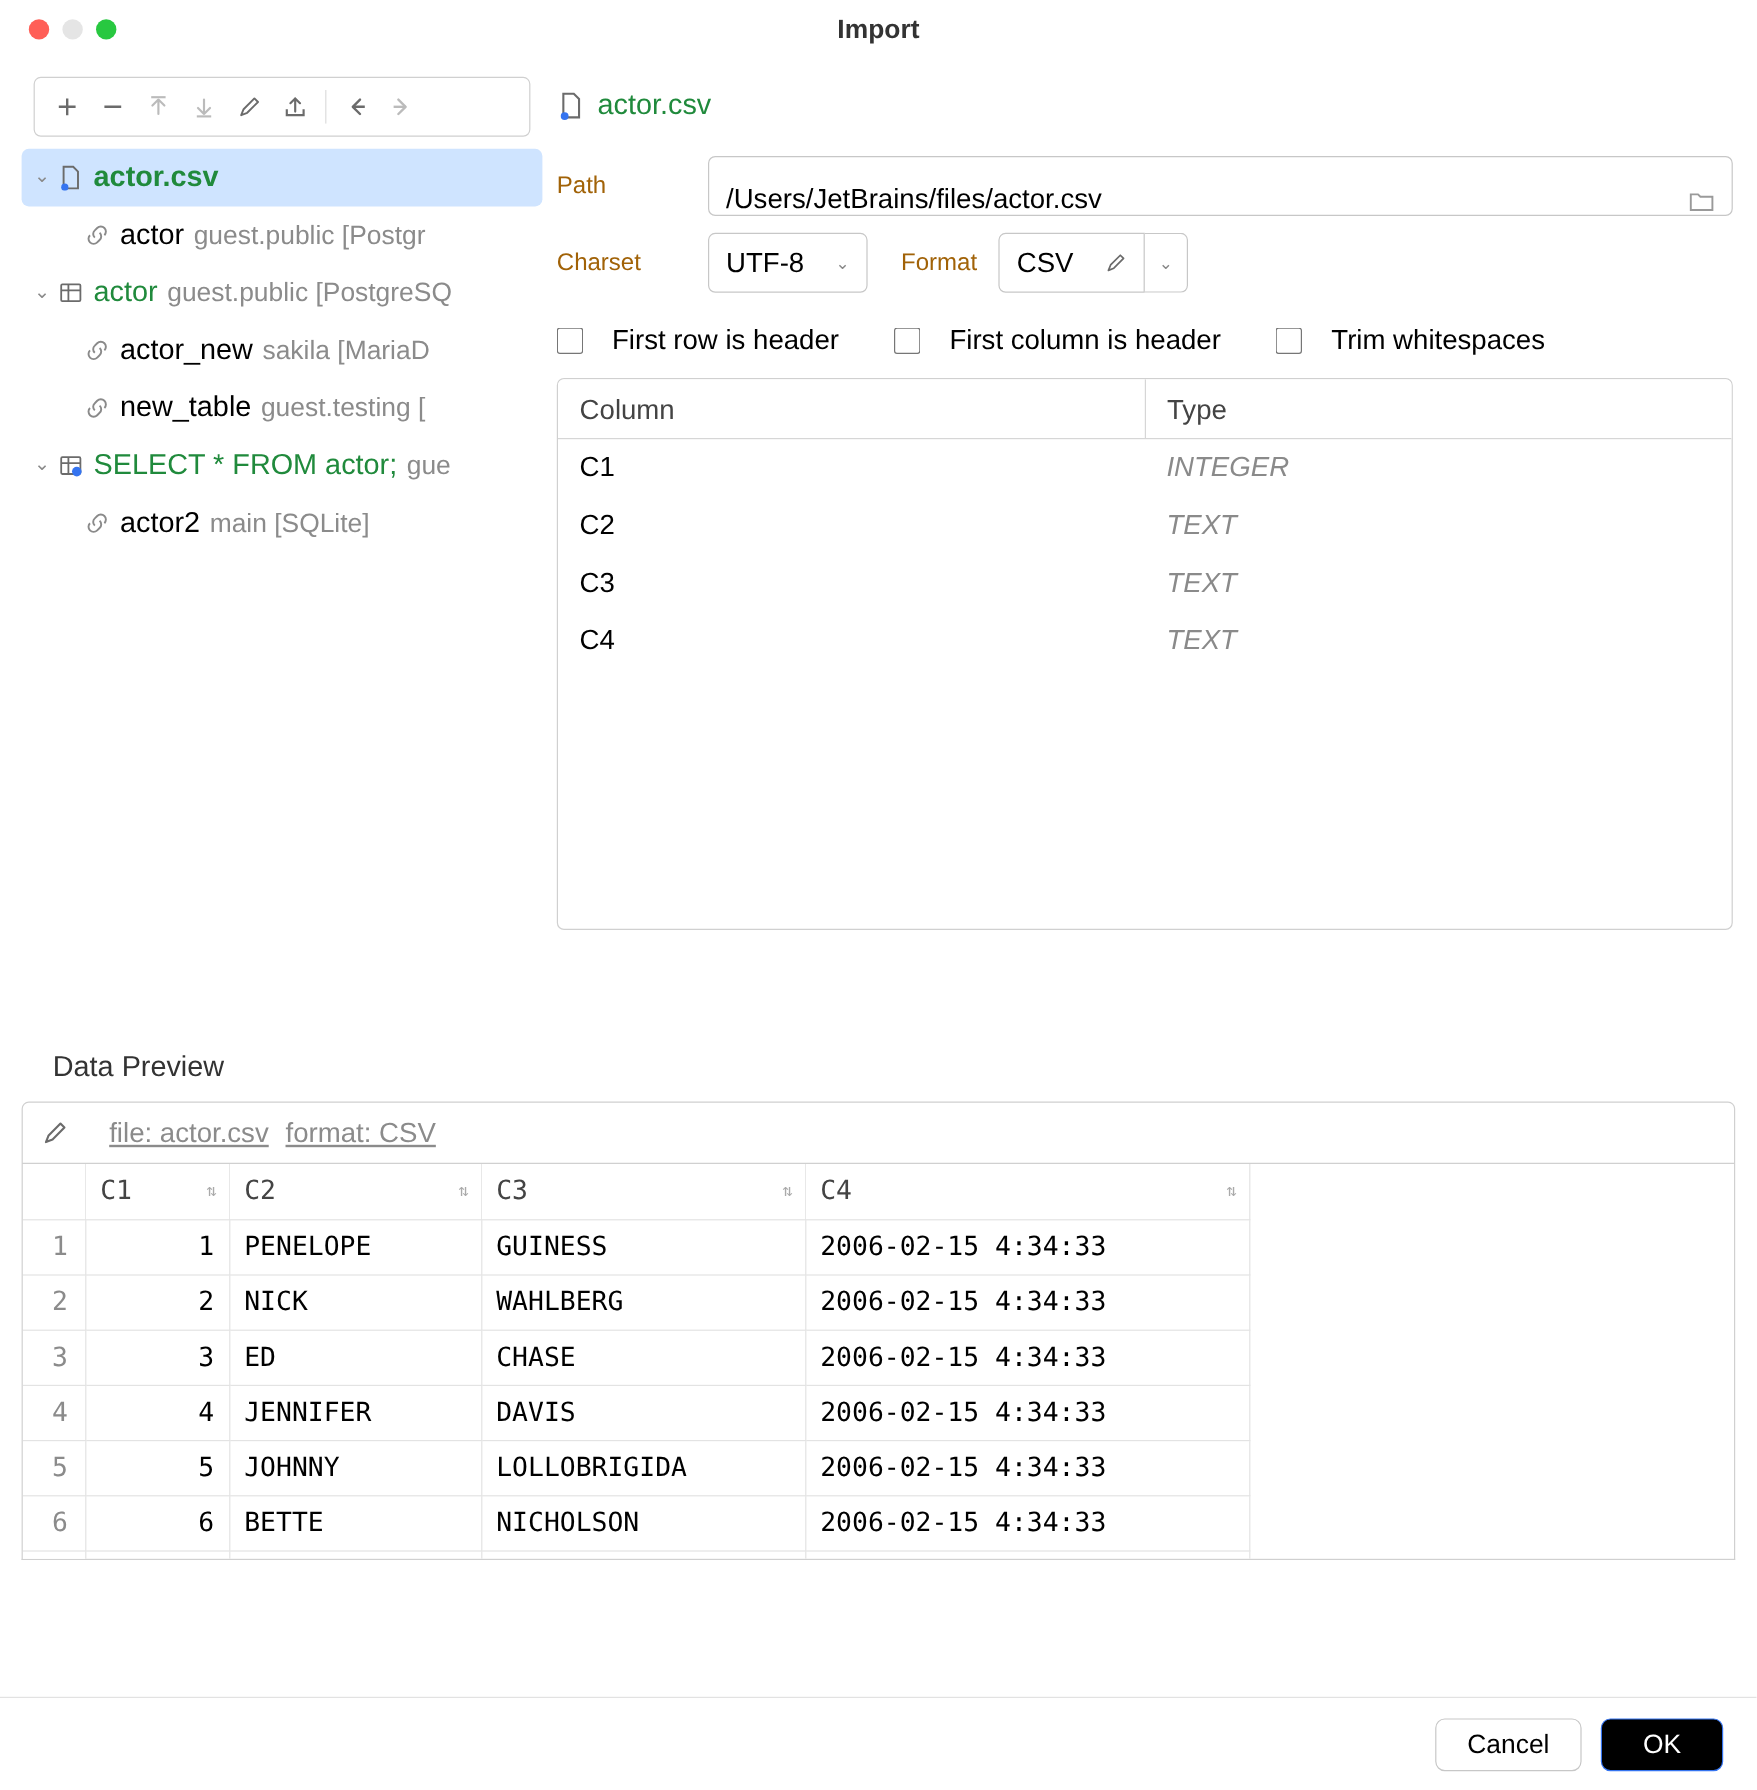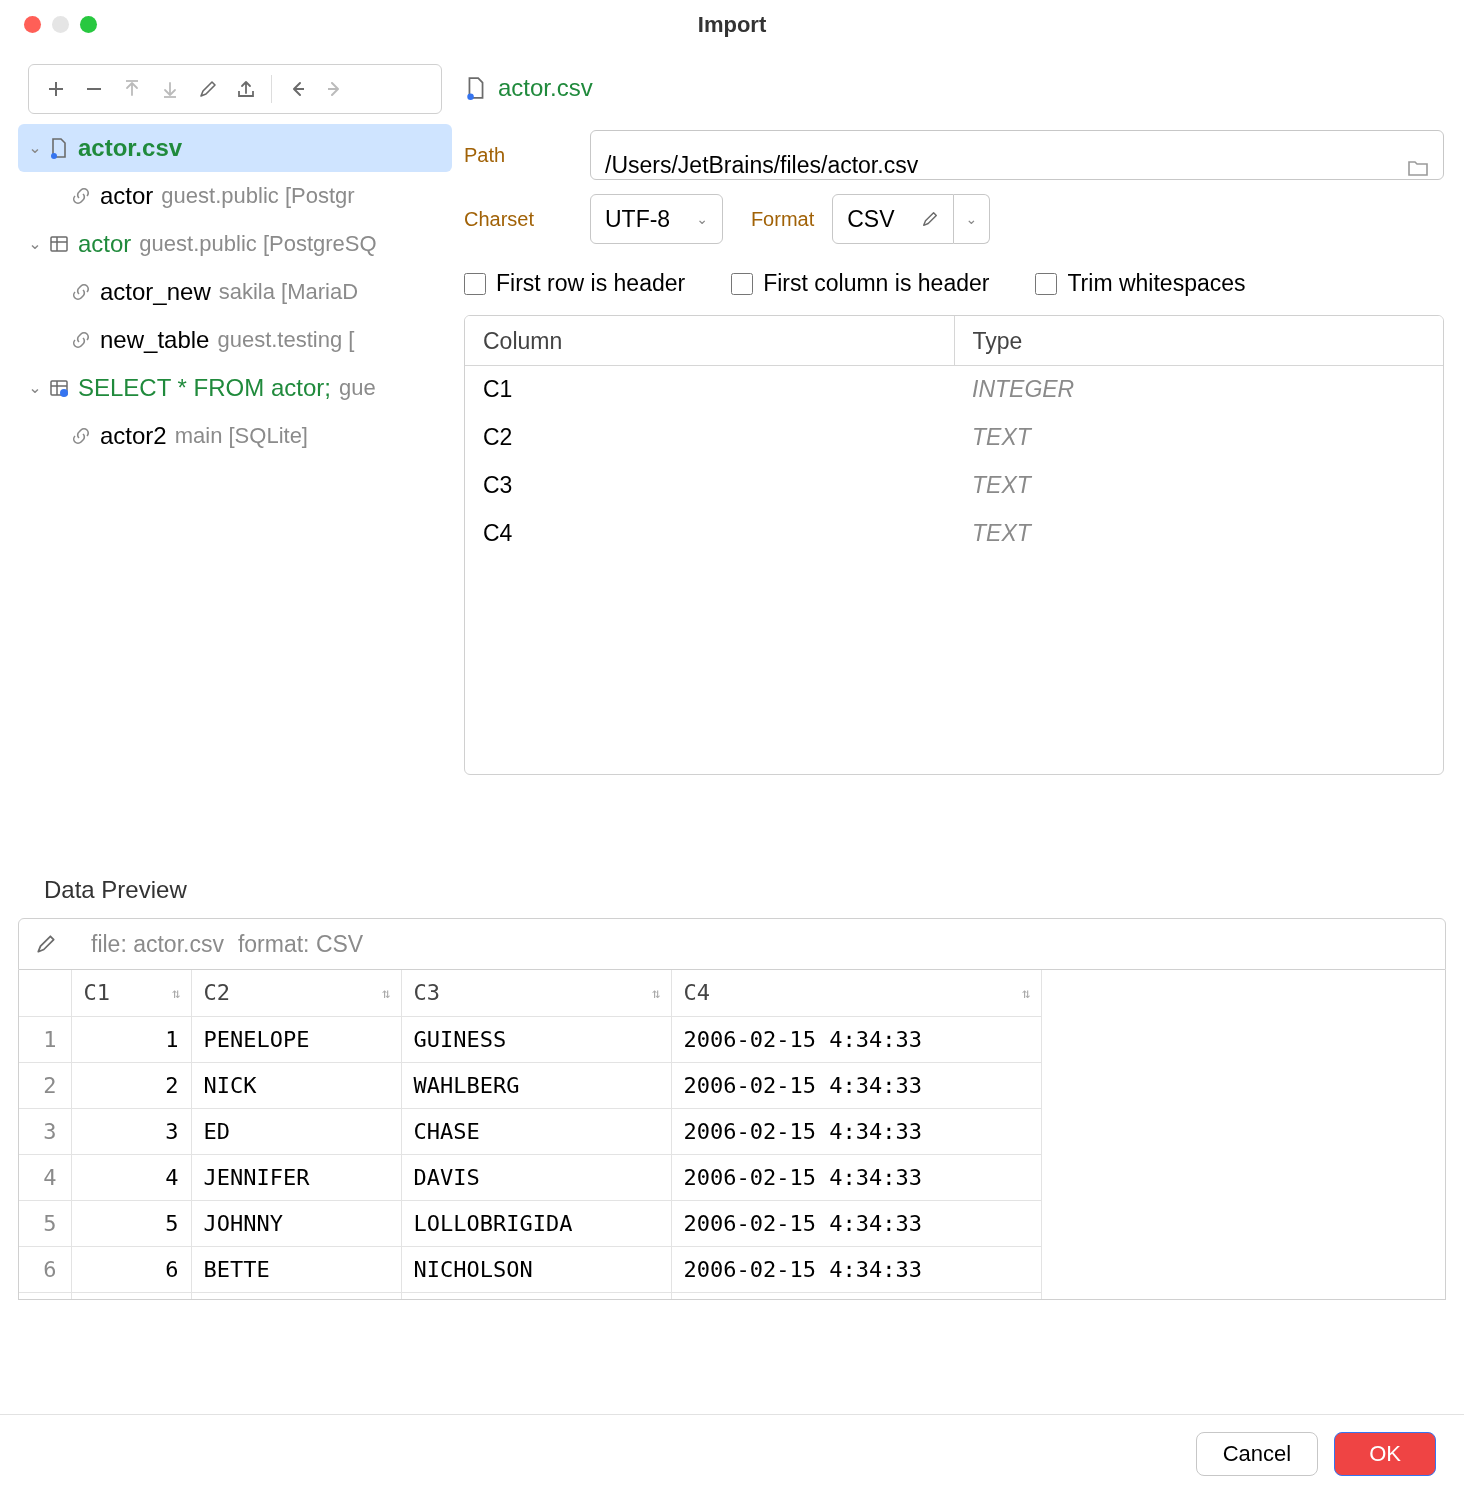--- a/index.html
+++ b/index.html
@@ -47,49 +47,49 @@
   .path-input { flex: 1; height: 50px; border: 1px solid #c7c7c7; border-radius: 6px; display: flex; align-items: flex-end; padding: 0 14px; font-size: 23px; }
   .path-input .folder { margin-left: auto; color: #9a9a9a; }
   
   .select { height: 50px; border: 1px solid #c7c7c7; border-radius: 6px; display: flex; align-items: center; padding: 0 14px; gap: 26px; font-size: 23px; }
   .caret { color: #888; font-size: 14px; }
   .select-grp { display: inline-flex; }
   .select-grp .select:first-child { border-top-right-radius: 0; border-bottom-right-radius: 0; }
   .select-grp .select.add { border-left: none; border-top-left-radius: 0; border-bottom-left-radius: 0; padding: 0 12px; }
   
   .checks { display: flex; gap: 46px; margin-top: 26px; align-items: center; font-size: 23px; }
-  .chk { display: flex; align-items: center; gap: 10px; }
+  .chk { display: flex; align-items: center; gap: 24px; }
   .chk input { width: 22px; height: 22px; }
   
   .col-table { margin-top: 18px; border: 1px solid #d0d0d0; border-radius: 6px; height: 460px; overflow: hidden; }
   .col-head { display: flex; height: 50px; background: #fff; border-bottom: 1px solid #d6d6d6; font-size: 23px; color: #444; }
   .col-head > div { padding: 12px 18px; flex: 1; }
   .col-head > div:first-child { border-right: 1px solid #d6d6d6; }
   .col-body .crow { display: flex; height: 48px; font-size: 23px; }
   .col-body .crow > div { flex: 1; padding: 10px 18px; }
   .col-body .crow > div:last-child { color: #8a8a8a; font-style: italic; }
   
   
   .preview { padding: 0 18px; }
   .preview-title { font-size: 24px; color: #333; margin: 16px 0 14px 26px; }
-  .preview-bar { display: flex; align-items: center; height: 52px; border: 1px solid #d0d0d0; border-radius: 6px 6px 0 0; padding: 16px 16px; gap: 34px; color: #8b8b8b; font-size: 23px; }
+  .preview-bar { display: flex; align-items: center; height: 52px; border: 1px solid #d0d0d0; border-radius: 6px 6px 0 0; padding: 16px 16px; gap: 34px; color: #8b8b8b; font-size: 23px; text-decoration: underline; }
   .preview-bar .pen { color: #6b6b6b; }
   
   .ptable-wrap { border: 1px solid #d0d0d0; border-top: none; max-height: 330px; overflow: hidden; }
   table.ptable { border-collapse: collapse; font-family: "SF Mono", Menlo, Consolas, monospace; font-size: 22px; }
   table.ptable th, table.ptable td { border-right: 1px solid #e3e3e3; border-bottom: 1px solid #e3e3e3; padding: 8px 12px; text-align: left; height: 46px; white-space: nowrap; }
   table.ptable thead th { background: #fff; font-weight: 400; color: #444; position: relative; }
   table.ptable .rownum { background: #fff; color: #8b8b8b; text-align: right; width: 52px; padding-right: 14px; }
   table.ptable .numcell { text-align: right; }
   .sort { color: #aaa; font-size: 14px; position: absolute; right: 10px; top: 50%; transform: translateY(-50%); }
   
   
   .footer { position: absolute; bottom: 0; left: 0; right: 0; height: 78px; border-top: 1px solid #e2e2e2; display: flex; align-items: center; justify-content: flex-end; gap: 16px; padding: 0 28px; background: #fff; }
   .btn { height: 44px; padding: 0 26px; border-radius: 8px; font-size: 22px; display: inline-flex; align-items: center; justify-content: center; border: 1px solid #c7c7c7; background: #fff; cursor: pointer; }
-  .btn.primary { background: #ef4444; color: #fff; border-color: #3574f0; padding: 0 34px; }
+  .btn.primary { background: #000000; color: #fff; border-color: #3574f0; padding: 0 34px; }
   
   svg { display: block; }
 </style>
 </head>
 <body>
 
 <div class="window">
 
   <div class="titlebar">
     <div class="traffic">

